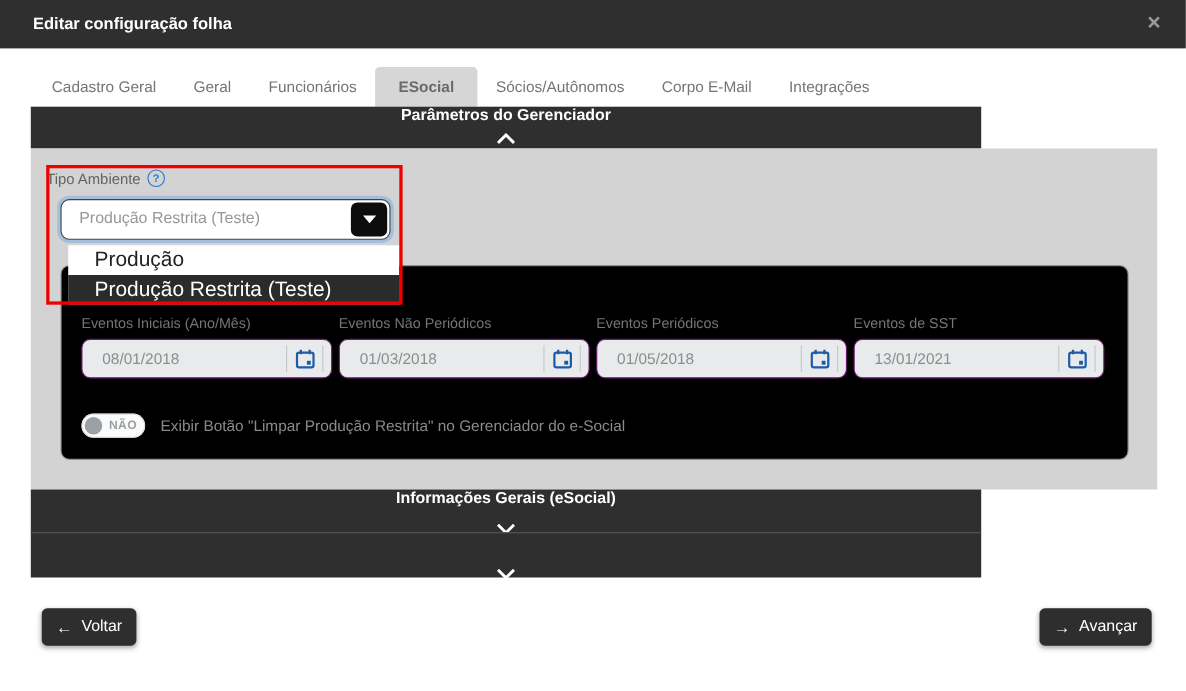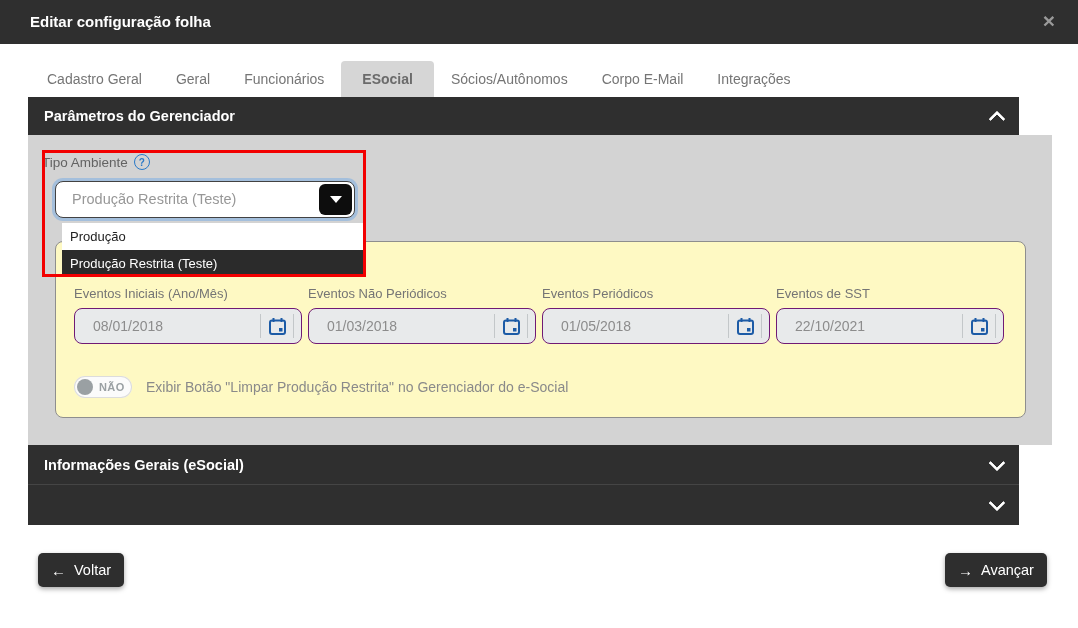--- a/index.html
+++ b/index.html
@@ -11,22 +11,22 @@
   
   .titlebar{position:absolute;left:0;top:0;width:1078px;height:44px;background:#2f2f2f;}
   .titlebar .title{position:absolute;left:30px;top:0;line-height:44px;color:#ffffff;font-size:15px;font-weight:bold;}
   .close-x{position:absolute;right:14px;top:0;width:30px;height:44px;line-height:42px;text-align:center;
     color:#9a9a9a;font-size:21px;font-weight:bold;cursor:pointer;}
   
   .tabs{position:absolute;left:30px;top:61px;height:36px;display:flex;align-items:stretch;}
   .tab{padding:0 17px;display:flex;align-items:center;font-size:14px;color:#757575;cursor:pointer;white-space:nowrap;}
   .tab.active{background:#d6d6d6;border-radius:4px 4px 0 0;color:#6b6b6b;font-weight:bold;padding:0 21px;}
   
-  .bar{position:absolute;left:28px;width:991px;background:#2f2f2f;color:#ffffff;
-    display:flex;align-items:center;box-sizing:border-box;padding:0 16px;cursor:pointer;}
+  .bar{position:absolute;left:28px;width:864px;background:#2f2f2f;color:#ffffff;
+    display:flex;align-items:center;box-sizing:border-box;padding:0 16px;cursor:pointer;flex-direction:column;}
   .bar .bar-title{font-size:14.5px;font-weight:bold;white-space:nowrap;overflow:hidden;}
   .bar .spacer{flex:1;}
   .chev{display:inline-block;width:9px;height:9px;border-right:3px solid #fff;border-bottom:3px solid #fff;border-radius:1px;}
   .chev.up{transform:rotate(-135deg);margin-top:5px;}
   .chev.down{transform:rotate(45deg);margin-top:-4px;}
   #sec-parametros{top:97px;height:38px;}
   #accordion-1{top:445px;height:39px;}
   #accordion-2{top:484px;height:41px;border-top:1px solid #454545;}
   
   .content{position:absolute;left:28px;top:135px;width:1024px;height:310px;background:#d3d3d3;}
@@ -39,25 +39,25 @@
     font-size:10px;font-weight:bold;display:flex;align-items:center;justify-content:center;cursor:pointer;}
   .select{position:absolute;left:27px;top:46px;width:300px;height:37px;box-sizing:border-box;
     background:#ffffff;border:1px solid #424242;border-radius:8px;
     box-shadow:0 0 0 3px rgba(139,180,224,0.65);cursor:pointer;z-index:2;}
   .select .sel-text{position:absolute;left:16px;top:0;line-height:35px;font-size:14.5px;color:#979797;}
   .sel-btn{position:absolute;right:2px;top:2px;bottom:2px;width:33px;background:#0d0d0d;border-radius:6px;
     display:flex;align-items:center;justify-content:center;cursor:pointer;}
   .caret-down{width:0;height:0;border-left:6px solid transparent;border-right:6px solid transparent;border-top:7px solid #ffffff;}
   .options{position:absolute;left:34px;top:88px;width:301px;z-index:4;list-style:none;margin:0;padding:0;
     background:#ffffff;}
-  .options .opt{height:27px;line-height:27px;padding-left:8px;font-size:13px;color:#222222;cursor:pointer;}
+  .options .opt{height:27px;line-height:27px;padding-left:24px;font-size:19px;color:#222222;cursor:pointer;}
   .options .opt.hl{background:#2b2b2b;color:#ffffff;}
   
   .panel{position:absolute;left:27px;top:106px;width:971px;height:177px;box-sizing:border-box;
-    background:#fef9c3;border:1px solid #8e8e8e;border-radius:8px;}
+    background:#000000;border:1px solid #8e8e8e;border-radius:8px;}
   .fields{position:absolute;left:18px;top:44px;display:flex;gap:6px;}
   .field{width:228px;}
   .flabel{font-size:13px;color:#757575;margin-bottom:7px;white-space:nowrap;}
   .dinput{position:relative;height:36px;box-sizing:border-box;background:#e8eaeb;border:1px solid #701a75;border-radius:8px;cursor:text;}
   .dval{position:absolute;left:18px;top:0;line-height:34px;font-size:14px;color:#8c8c8c;}
   .dcal{position:absolute;right:7px;top:5px;bottom:5px;width:32px;border-left:1px solid #c3c7c9;border-right:1px solid #c3c7c9;
     display:flex;align-items:center;justify-content:center;cursor:pointer;}
   
   .toggle-row{position:absolute;left:18px;top:134px;display:flex;align-items:center;gap:14px;}
   .pill{position:relative;width:58px;height:22px;border-radius:12px;background:#fbfbfb;
@@ -164,21 +164,21 @@
                   <line x1="13.5" y1="1" x2="13.5" y2="5" stroke="#1c5ba6" stroke-width="2"></line>
                   <rect x="11" y="11" width="3.5" height="3.5" fill="#1c5ba6"></rect>
                 </svg>
             </span>
           </div>
         </div>
 
         <div class="field">
           <div class="flabel">Eventos de SST</div>
           <div class="dinput">
-            <span class="dval">22/10/2021</span>
+            <span class="dval">13/01/2021</span>
             <span class="dcal">
               <svg width="19" height="19" viewBox="0 0 19 19">
                   <rect x="2" y="3.5" width="15" height="13.5" rx="2" fill="none" stroke="#1c5ba6" stroke-width="2"></rect>
                   <line x1="5.5" y1="1" x2="5.5" y2="5" stroke="#1c5ba6" stroke-width="2"></line>
                   <line x1="13.5" y1="1" x2="13.5" y2="5" stroke="#1c5ba6" stroke-width="2"></line>
                   <rect x="11" y="11" width="3.5" height="3.5" fill="#1c5ba6"></rect>
                 </svg>
             </span>
           </div>
         </div>

